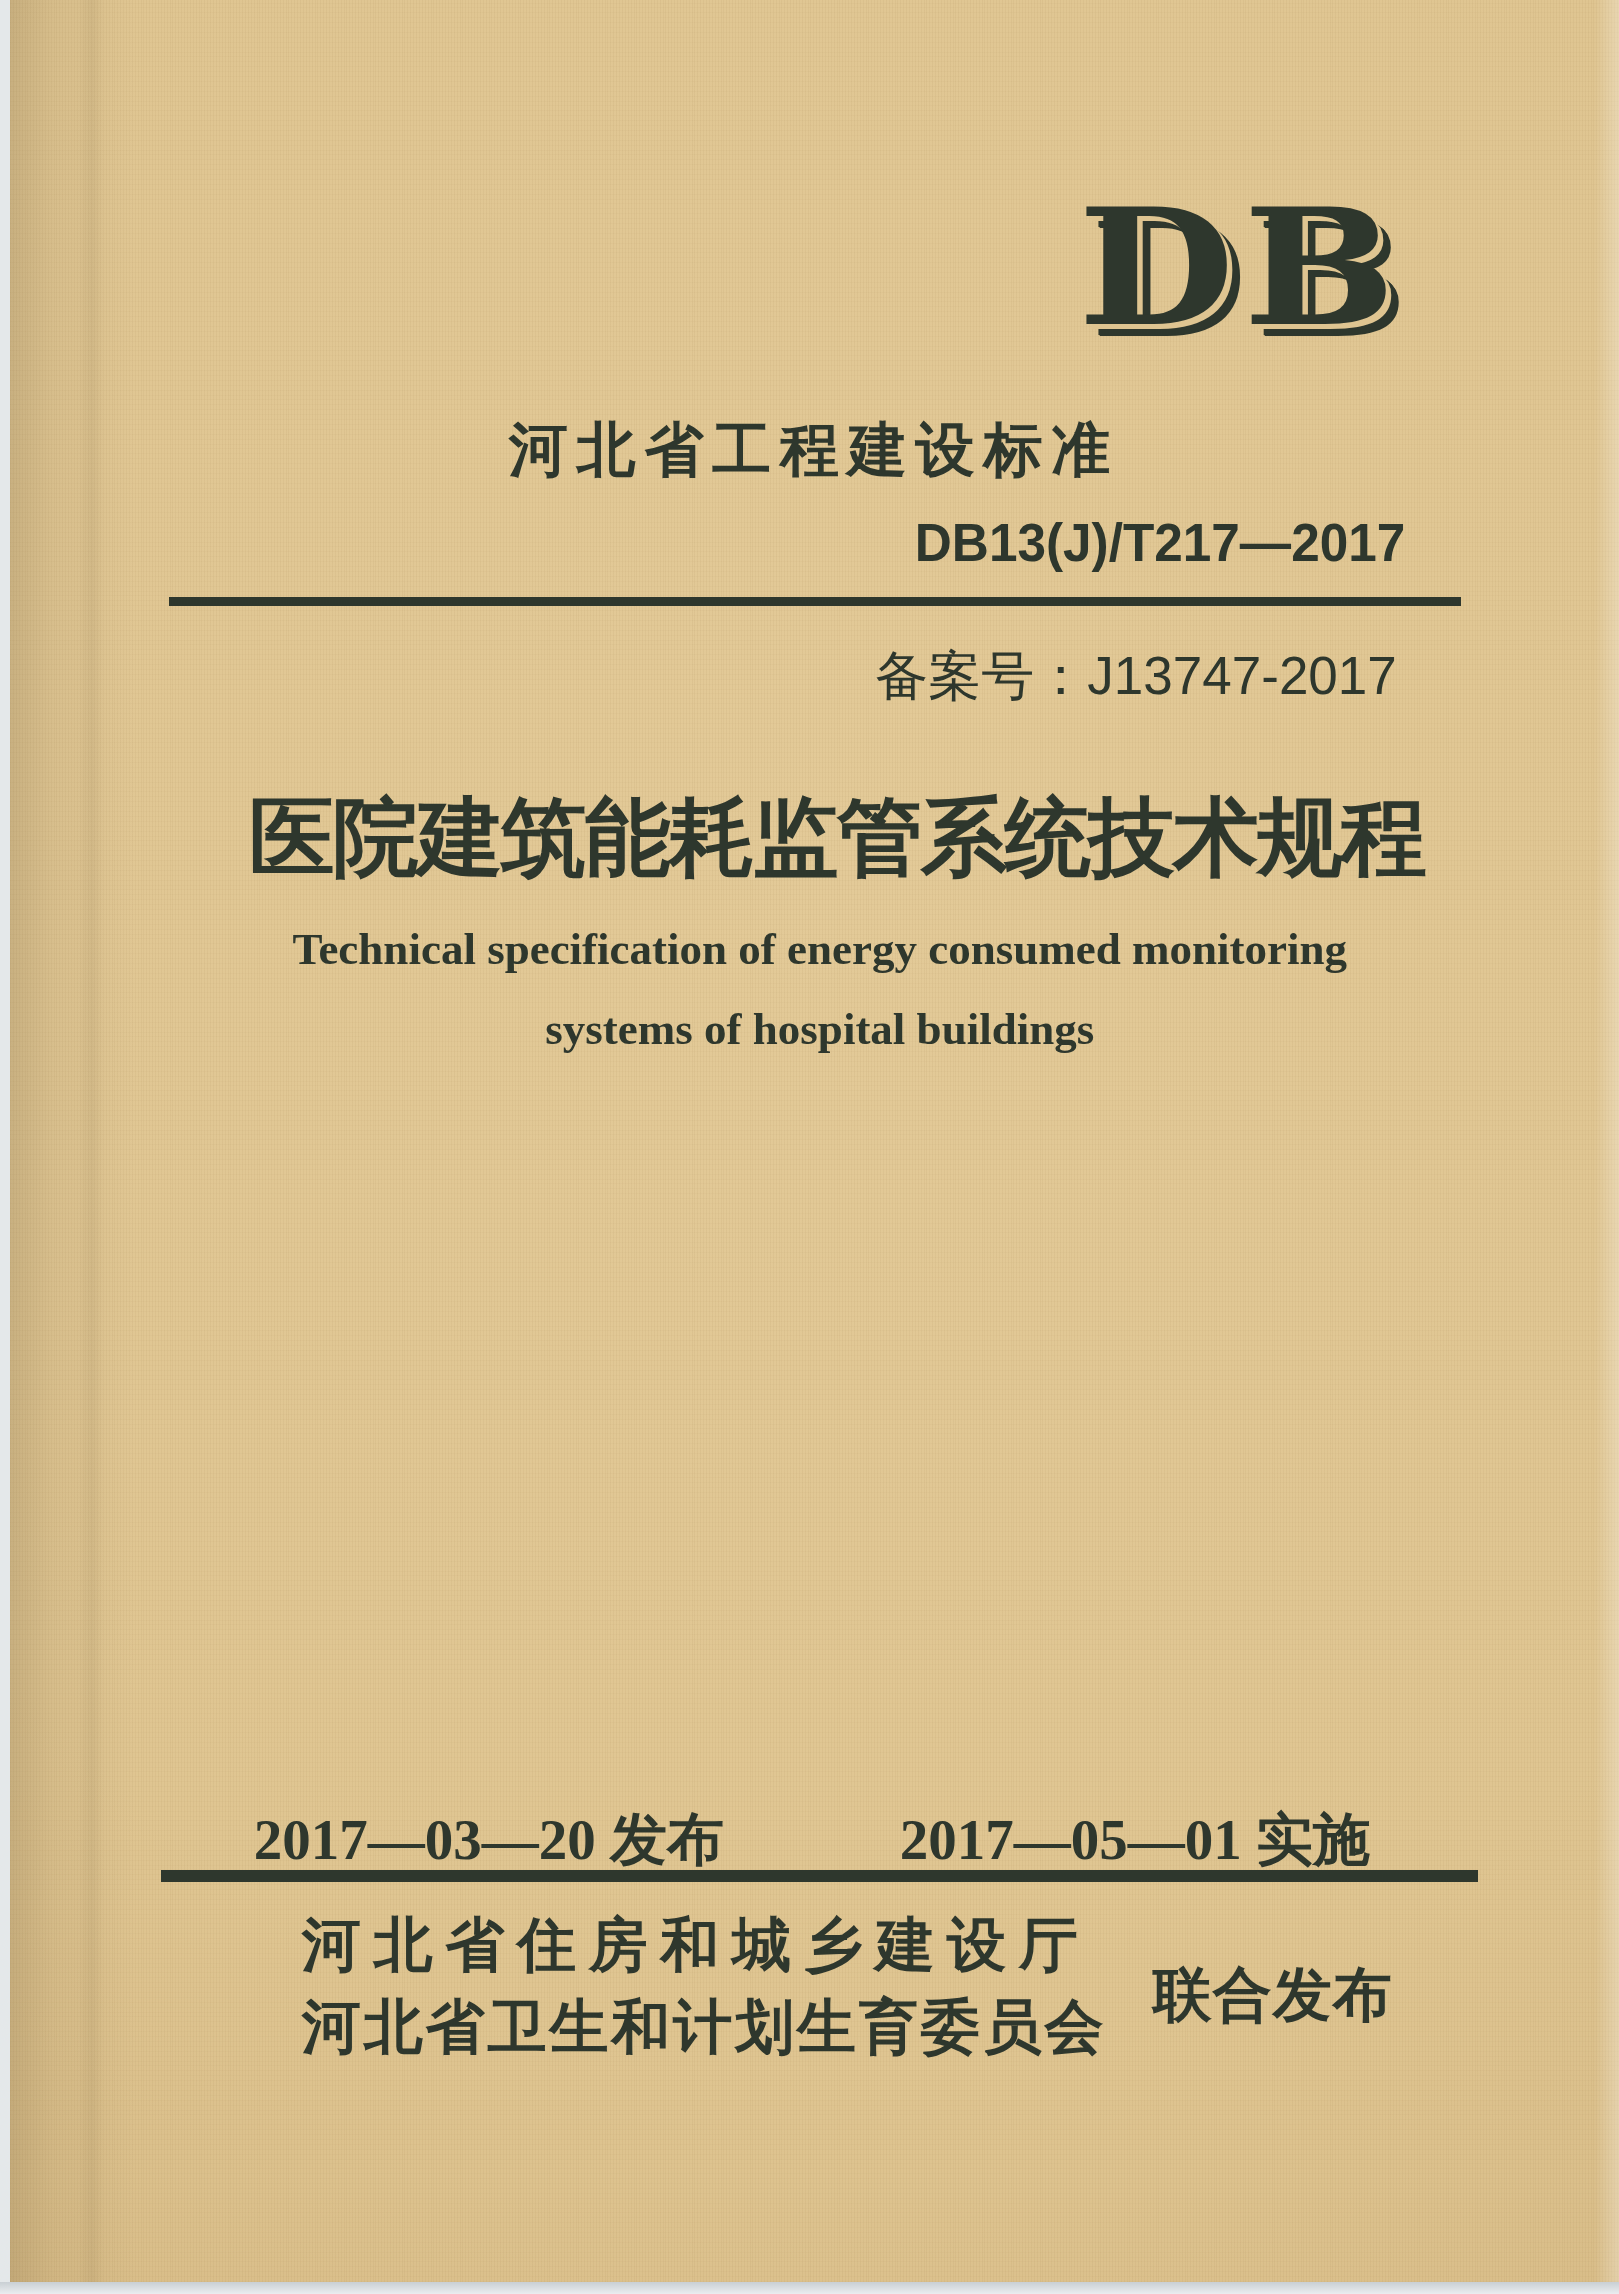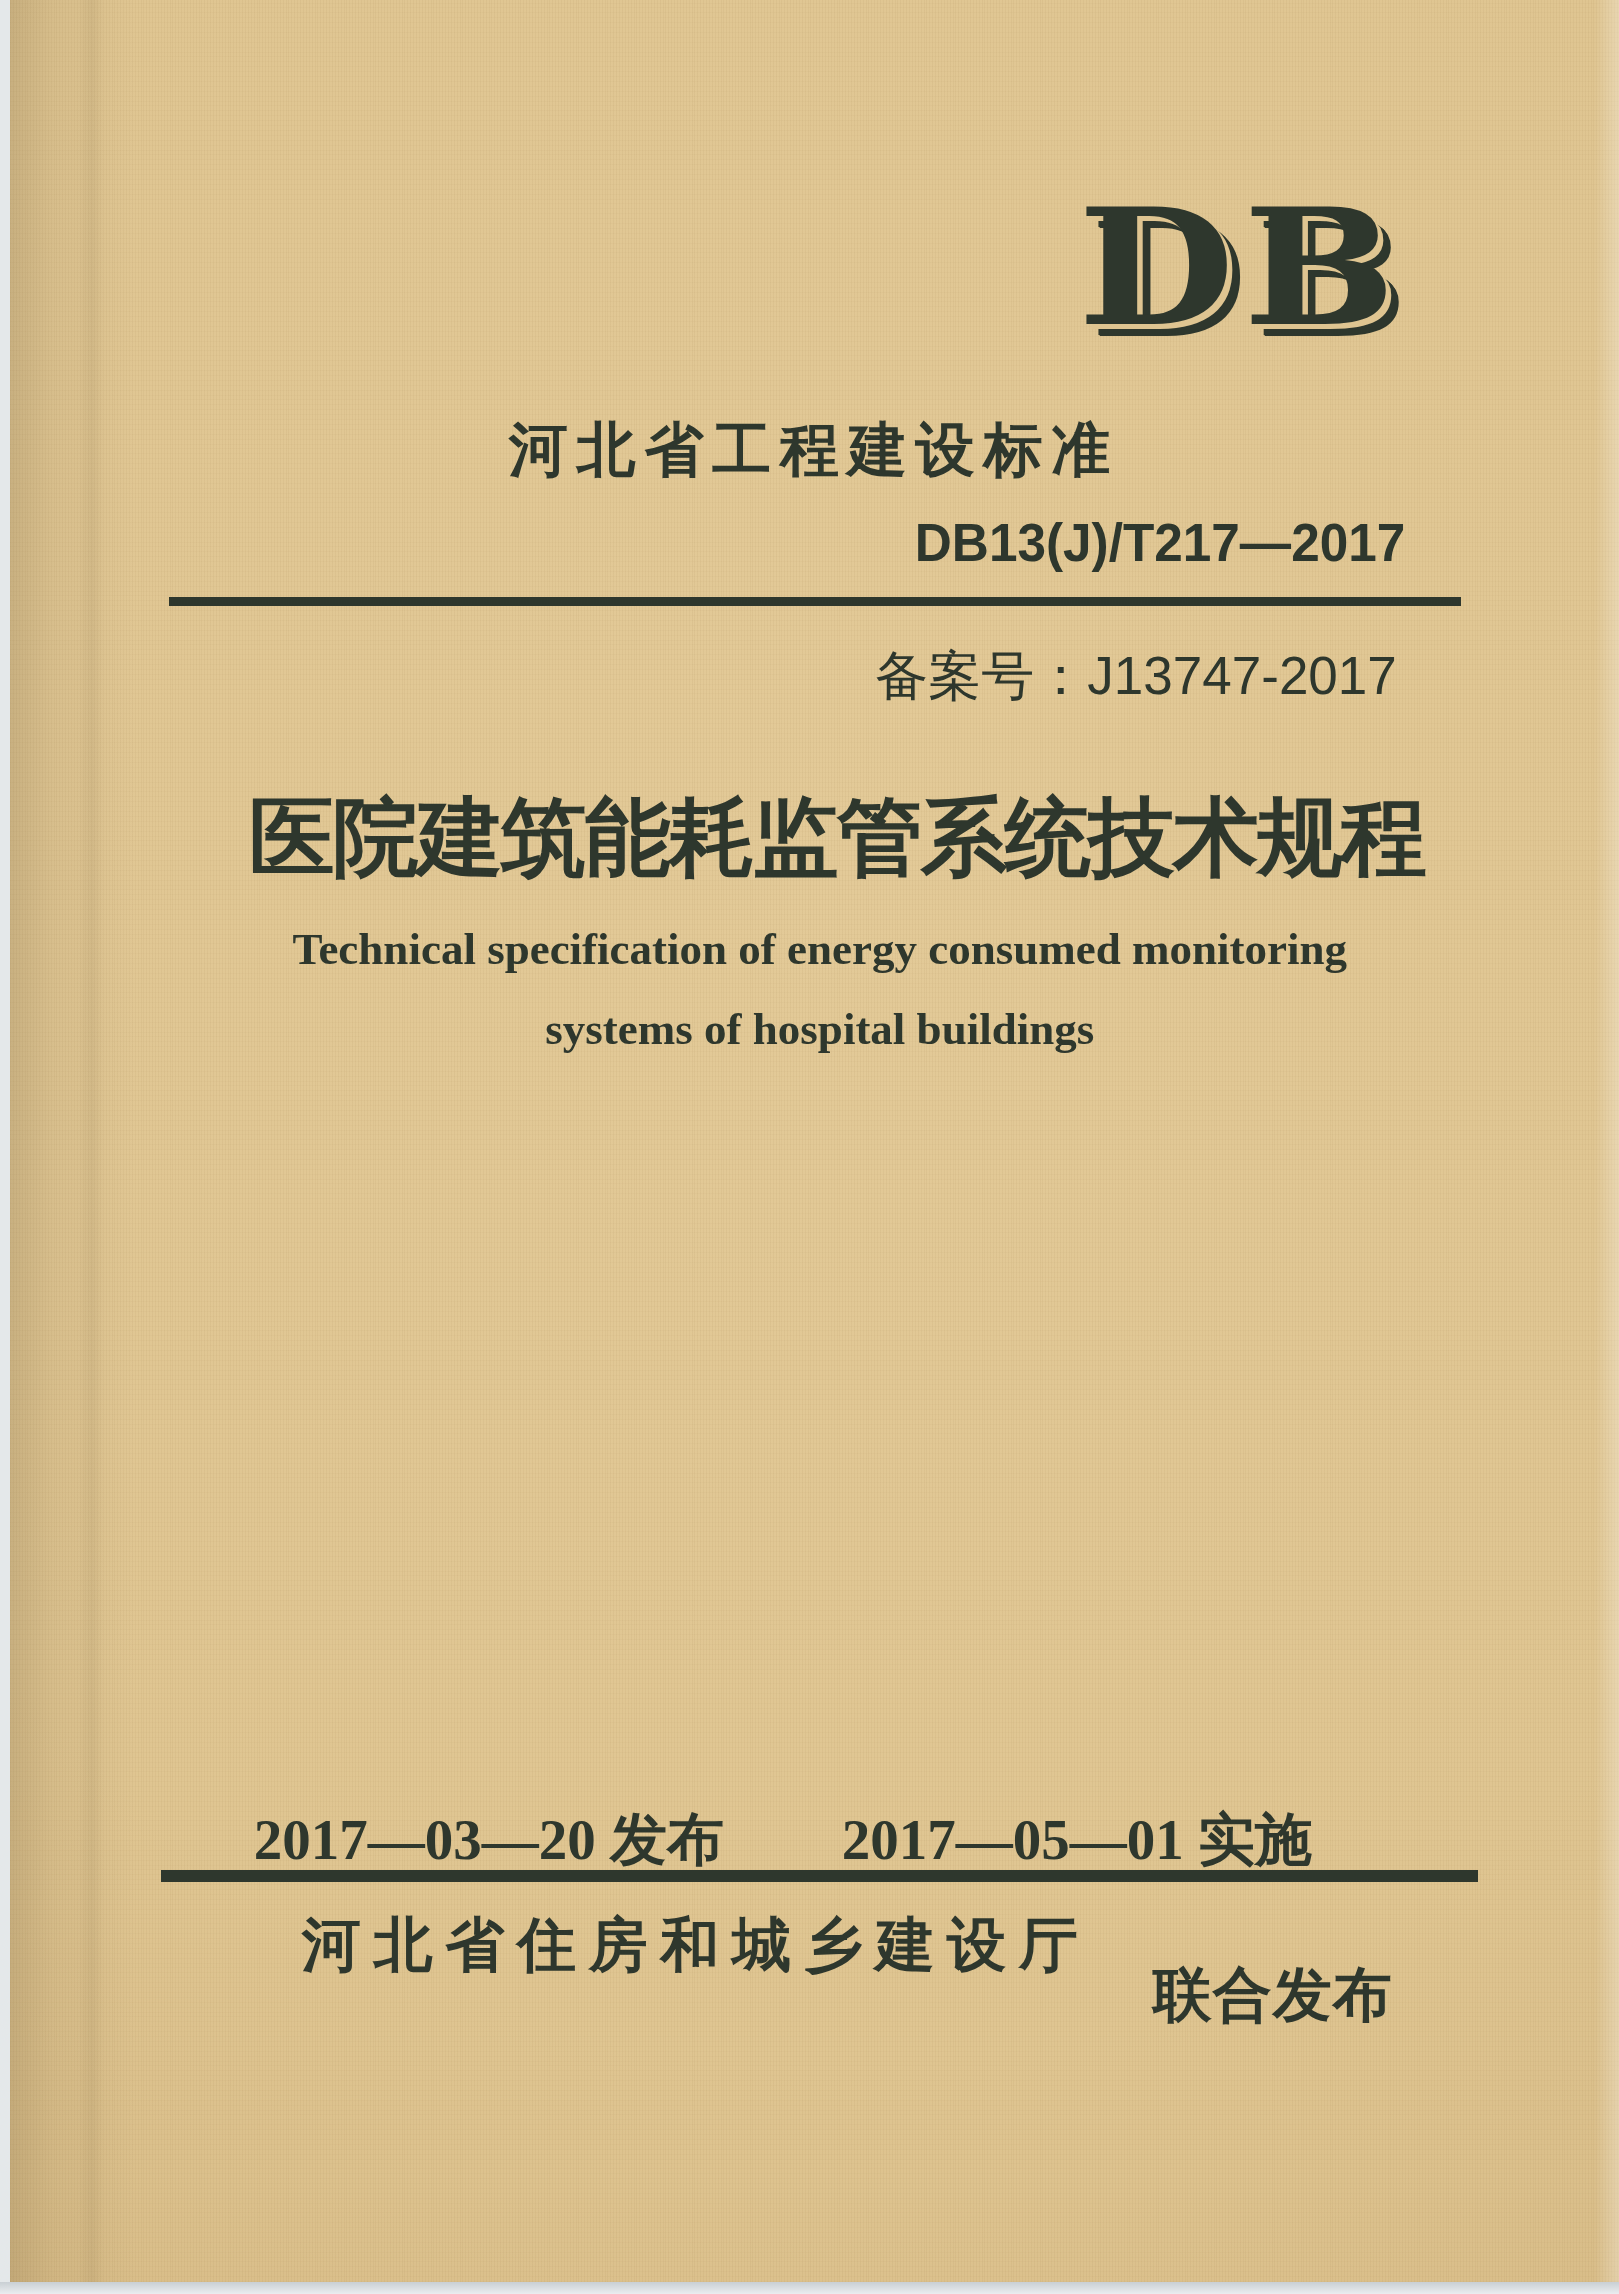--- a/index.html
+++ b/index.html
@@ -68,21 +68,21 @@
     white-space:nowrap;
   }
   .en1{top:923px;}
   .en2{top:1003px;}
   
   .date{
     position:absolute;top:1802px;font-weight:bold;font-size:57px;
     font-family:"Liberation Serif", serif;white-space:nowrap;
   }
   .issue{left:244px;}
-  .impl{left:832px;}
+  .impl{left:890px;}
   .rule-bottom{left:151px;top:1870px;width:1317px;height:11.7px;}
   
   .issuer{
     position:absolute;left:292px;font-weight:bold;font-size:59px;
     font-family:"Liberation Serif", serif;white-space:nowrap;
   }
   .issuer1{top:1906px;letter-spacing:12.7px;}
   .issuer2{top:1988px;letter-spacing:2.9px;}
   .joint{
     position:absolute;left:1143px;top:1956px;
@@ -103,17 +103,18 @@
 
   <h1 class="title-zh">医院建筑能耗监管系统技术规程</h1>
   <div class="title-en en1">Technical specification of energy consumed monitoring</div>
   <div class="title-en en2">systems of hospital buildings</div>
 
   <div class="date issue">2017—03—20 发布</div>
   <div class="date impl">2017—05—01 实施</div>
   <div class="rule rule-bottom"></div>
 
   <div class="issuer issuer1">河北省住房和城乡建设厅</div>
+  <div class="issuer issuer2">河北省卫生和计划生育委员会</div>
   <div class="joint">联合发布</div>
 </div>
 
 <div class="scan-strip"></div>
 
 
 </body></html>

